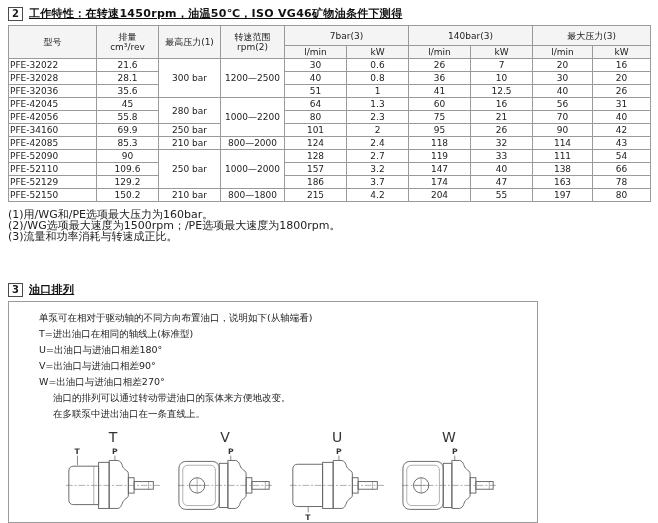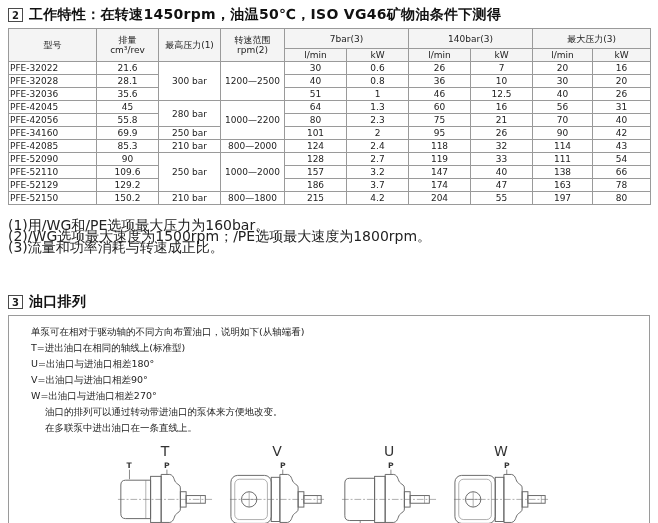--- a/index.html
+++ b/index.html
@@ -3,36 +3,36 @@
 <meta charset="utf-8">
 <style>
   *{margin:0;padding:0;box-sizing:border-box;}
   html,body{width:658px;height:523px;overflow:hidden;background:#ffffff;}
   body{font-family:"DejaVu Sans","Liberation Sans",sans-serif;color:#1c1c1c;}
   .page{width:658px;height:523px;padding:4px 8px;background:#fff;}
 
   .sec-header{display:flex;align-items:center;gap:6px;margin:2px 0 4px 0;}
   .sec-num{display:inline-flex;align-items:center;justify-content:center;
     width:15px;height:14px;border:1px solid #4a4a4a;font-size:10px;font-weight:bold;background:#fff;}
-  .sec-title{font-size:14px;font-weight:bold;letter-spacing:.3px;color:#111;}
+  .sec-title{font-size:11px;font-weight:bold;letter-spacing:.3px;color:#111;text-decoration:underline;}
 
   table.spec{border-collapse:collapse;width:642px;table-layout:fixed;padding-left:12px;}
   table.spec th,table.spec td{border:1px solid #9a9a9a;font-size:9px;text-align:center;
     padding:0 1px;color:#222;overflow:hidden;white-space:nowrap;}
   table.spec thead th{background:#f4f4f4;font-weight:normal;line-height:10px;}
   table.spec thead tr.row1 th{height:20px;}
   table.spec thead tr.row2 th{height:13px;}
   table.spec tbody td{height:12.6px;line-height:12px;background:#fff;}
   table.spec tbody td.model{text-align:left;}
 
-  .footnotes{margin-top:15px;font-size:14px;line-height:11px;color:#222;}
+  .footnotes{margin-top:7px;font-size:11px;line-height:11px;color:#222;}
 
   .sec3{margin-top:40px;}
-  .port-box{width:642px;height:222px;border:1px solid #9a9a9a;margin-top:2px;
-    padding:8px 14px 0 22px;background:#fff;}
+  .port-box{width:530px;height:222px;border:1px solid #9a9a9a;margin-top:2px;
+    padding:8px 14px 0 30px;background:#fff;}
   .port-text{font-size:9.5px;line-height:16px;color:#222;}
   .port-text .indent{padding-left:14px;}
 
   .pump-row{display:flex;justify-content:center;gap:16px;margin-top:8px;}
   .pump-fig{display:flex;flex-direction:column;align-items:center;width:96px;}
   .pump-letter{font-size:14px;color:#333;line-height:15px;margin-bottom:0;}
   .pump-fig svg{display:block;}
   .ln{fill:none;stroke:#666;stroke-width:1;}
   .thin{fill:none;stroke:#777;stroke-width:.6;}
   .cl{stroke:#888;stroke-width:.7;stroke-dasharray:7 2 2 2;fill:none;}
@@ -108,21 +108,21 @@
           <td>36</td>
           <td>10</td>
           <td>30</td>
           <td>20</td>
         </tr>
         <tr>
           <td class="model">PFE-32036</td>
           <td>35.6</td>
           <td>51</td>
           <td>1</td>
-          <td>46</td>
+          <td>41</td>
           <td>12.5</td>
           <td>40</td>
           <td>26</td>
         </tr>
         <tr>
           <td class="model">PFE-42045</td>
           <td>45</td>
           <td rowspan="2">280 bar</td>
           <td rowspan="3">1000—2200</td>
           <td>64</td>

